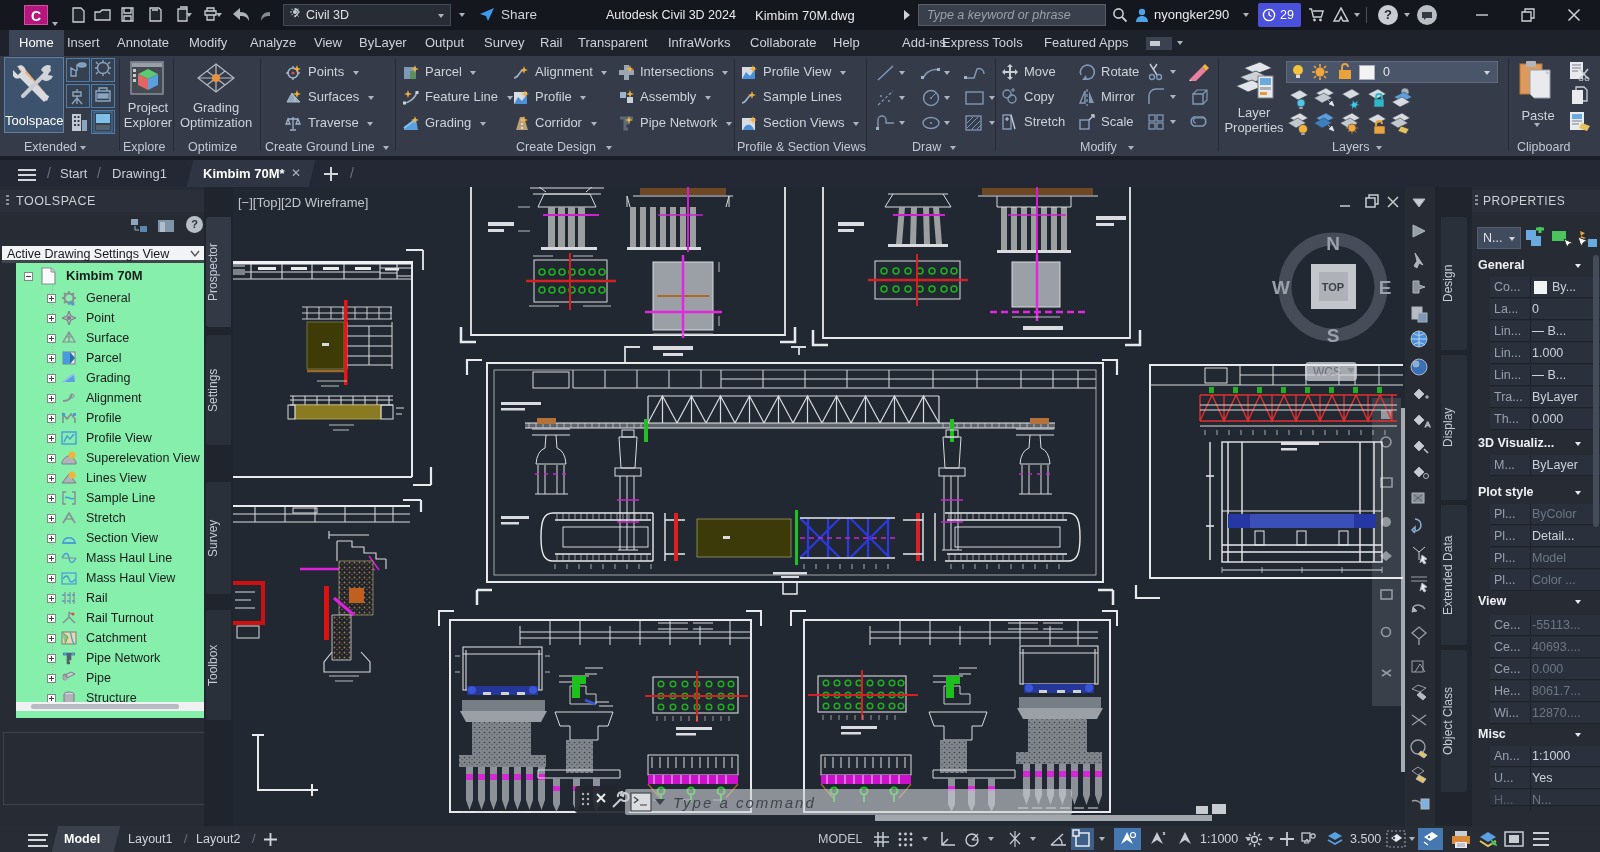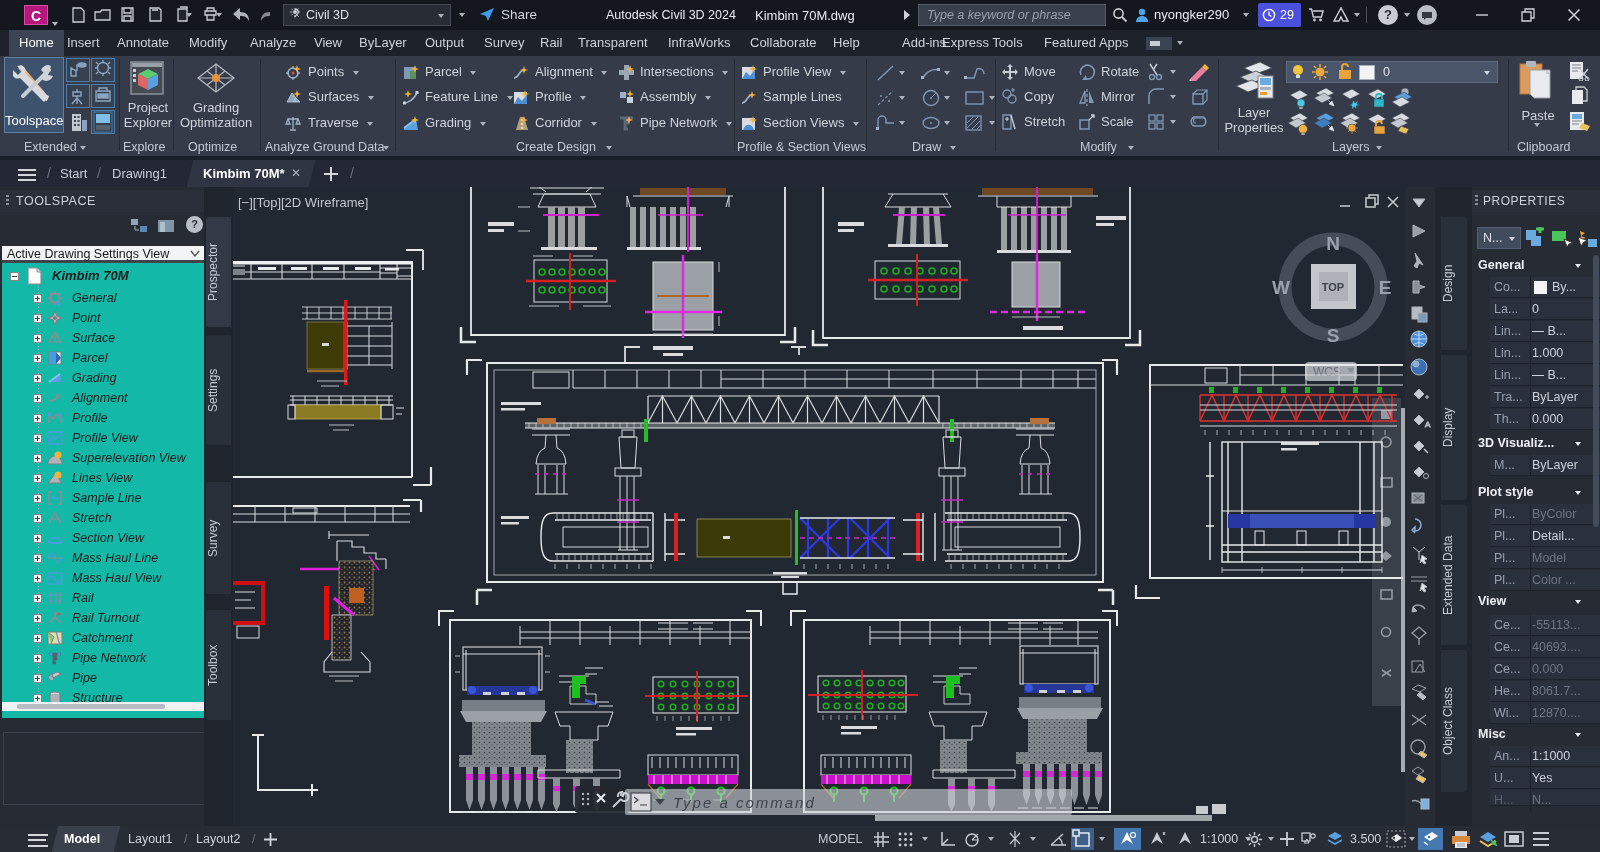--- a/index.html
+++ b/index.html
@@ -23,21 +23,21 @@
 .caret2 { display:inline-block; width:0; height:0; border-left:3.5px solid transparent; border-right:3.5px solid transparent; border-top:4px solid #aeb4bd; }
 #ribbon svg { vertical-align:middle; }
 
 #tabbar { left:0; top:160px; width:1600px; height:27px; background:#232834; }
 #tabbar .dt { position:absolute; top:0; height:27px; line-height:27px; font-size:13px; color:#c9ced6; }
 #tabbar .slash { color:#6a7280; font-size:14px; }
 
 #toolspace { left:0; top:187px; width:233px; height:639px; background:#262b34; }
 .vtab { position:absolute; writing-mode:vertical-rl; transform:rotate(180deg); text-align:center; font-size:12px; color:#c6ccd4; background:#2a303a; border-radius:0 3px 3px 0; }
 
-#tree { position:absolute; left:2px; top:76px; width:202px; height:455px; background:#14b8a6;font-style:italic; }
+#tree { position:absolute; left:16px; top:76px; width:202px; height:455px; background:#86efac; }
 #tree .row { position:absolute; left:0; width:202px; height:20px; font-size:12.5px; color:#1c1c1c; }
 #tree .pbox { position:absolute; width:9px; height:9px; border:1px solid #848688; background:#fff; }
 #tree .pbox:before { content:""; position:absolute; left:1px; top:3px; width:5px; height:1px; background:#444; }
 #tree .pbox.plus:after { content:""; position:absolute; left:3px; top:1px; width:1px; height:5px; background:#444; }
 
 #righticons { left:1405px; top:187px; width:30px; height:639px; background:#262b34; }
 #propstabs { left:1435px; top:187px; width:37px; height:639px; background:#20242c; }
 #props { left:1472px; top:187px; width:128px; height:639px; background:#262b34; }
 #props .hdr { position:absolute; left:6px; width:111px; height:17px; font-size:12.5px; font-weight:bold; color:#eef0f4; }
 #props .row { position:absolute; left:18px; width:110px; height:21px; background:#2b313c; border-bottom:1px solid #1c212a; font-size:12.5px; }
@@ -980,21 +980,21 @@
   <div class="it" style="left:308px;top:6px">Points <span class="caret"></span></div>
   <svg class="abs" style="left:285px;top:33px" width="17" height="17" viewBox="0 0 17 17">
         <path d="M2 13 L7 4 L11 9 L15 13 Z M7 4 L11 13 M11 9 L8 13" fill="#8fa5bc" stroke="#aebecd" stroke-width="1"></path>
         <path d="M12 1 l1 3 3 1 -3 1 -1 3 -1-3 -3-1 3-1 z" fill="#f0b23c"></path>
       </svg>
   <div class="it" style="left:308px;top:31px">Surfaces <span class="caret"></span></div>
   <svg class="abs" style="left:285px;top:59px" width="17" height="17" viewBox="0 0 17 17">
         <path d="M8 2 v12 M3 4 h10 M3 4 l-2 5 h4 z M13 4 l-2 5 h4 z M5 15 h6" stroke="#9fb3c8" stroke-width="1.3" fill="none"></path>
       </svg>
   <div class="it" style="left:308px;top:57px">Traverse <span class="caret"></span></div>
-  <div class="lbl" style="left:265px">Analyze Ground Data</div><span class="caret2 abs" style="left:383px;top:90px"></span>
+  <div class="lbl" style="left:265px">Create Ground Line</div><span class="caret2 abs" style="left:383px;top:90px"></span>
   
   <svg class="abs" style="left:403px;top:8px" width="17" height="17" viewBox="0 0 17 17">
         <rect x="1" y="3" width="12" height="12" fill="#e8eaed"></rect>
         <path d="M1 3 h12 v4 h-6 v8 h-6 z" fill="#7f98b5"></path>
         <path d="M7 7 h6 v8 h-6 z" fill="#5b8f5b"></path>
         <path d="M12 1 l1 3 3 1 -3 1 -1 3 -1-3 -3-1 3-1 z" fill="#f0b23c"></path>
       </svg>
   <div class="it" style="left:425px;top:6px">Parcel <span class="caret"></span></div>
   <svg class="abs" style="left:403px;top:33px" width="17" height="17" viewBox="0 0 17 17">
         <path d="M1 14 C5 14 12 10 14 3" fill="none" stroke="#9fb3c8" stroke-width="1.6"></path>

